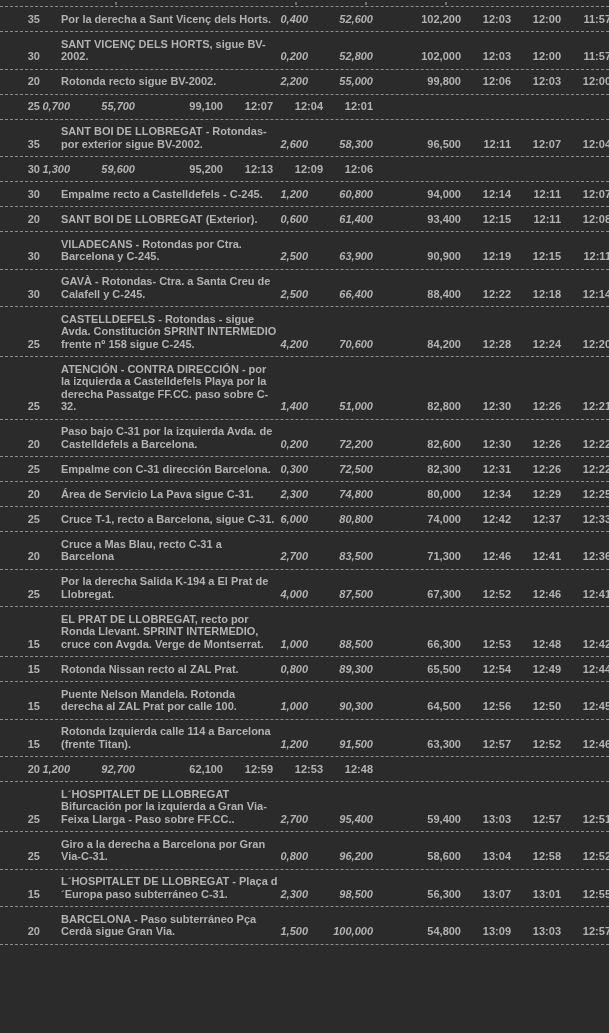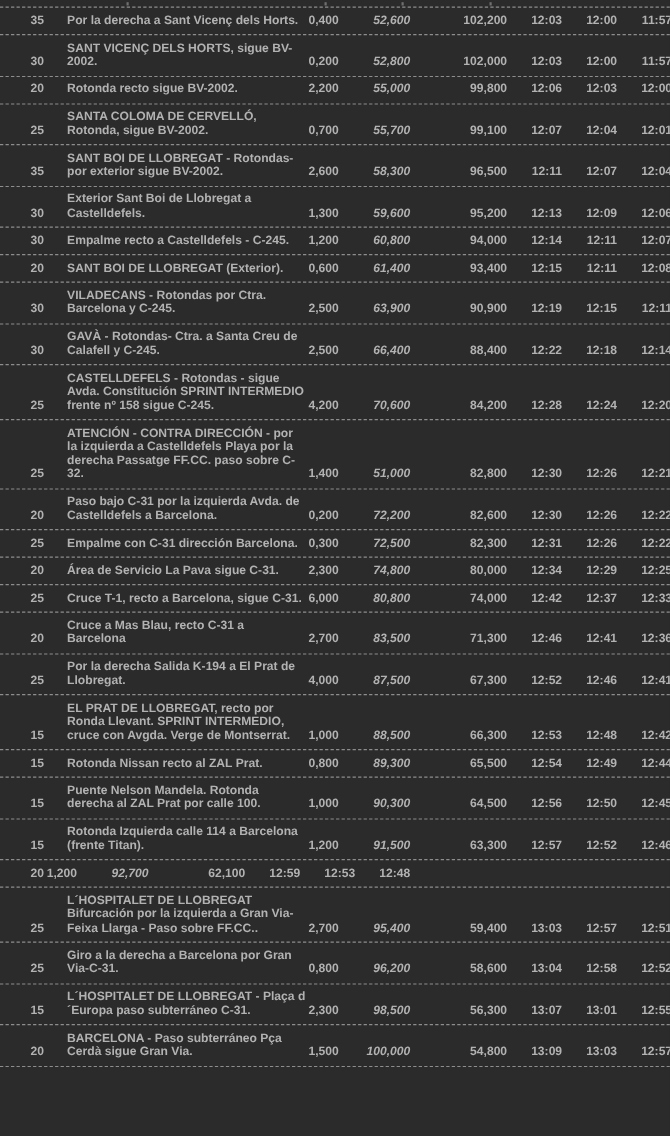--- a/index.html
+++ b/index.html
@@ -54,21 +54,21 @@
   .c-desc {
     width: 238px;
     padding-left: 21px;
     flex: none;
   }
   .c-num {
     text-align: right;
     white-space: nowrap;
     flex: none;
   }
-  .c-partial { width: 30px; }
+  .c-partial { width: 30px; font-style: italic; }
   .c-total   { width: 65px; font-style: italic; }
   .c-remain  { width: 88px; }
   .c-time    { width: 50px; }
 </style>
 </head>
 <body>
 
 <div class="roadbook">
   <div class="top-sliver">
     <span class="remnant" style="left:115px"></span>
@@ -105,21 +105,20 @@
     <span class="cell c-num c-partial">2,200</span>
     <span class="cell c-num c-total">55,000</span>
     <span class="cell c-num c-remain">99,800</span>
     <span class="cell c-num c-time">12:06</span>
     <span class="cell c-num c-time">12:03</span>
     <span class="cell c-num c-time">12:00</span>
   </div>
 
   <div class="row">
     <span class="cell c-speed">25</span>
-    <span class="cell c-desc">SANTA COLOMA DE CERVELLÓ, Rotonda, sigue BV-2002.</span>
     <span class="cell c-num c-partial">0,700</span>
     <span class="cell c-num c-total">55,700</span>
     <span class="cell c-num c-remain">99,100</span>
     <span class="cell c-num c-time">12:07</span>
     <span class="cell c-num c-time">12:04</span>
     <span class="cell c-num c-time">12:01</span>
   </div>
 
   <div class="row">
     <span class="cell c-speed">35</span>
@@ -127,21 +126,20 @@
     <span class="cell c-num c-partial">2,600</span>
     <span class="cell c-num c-total">58,300</span>
     <span class="cell c-num c-remain">96,500</span>
     <span class="cell c-num c-time">12:11</span>
     <span class="cell c-num c-time">12:07</span>
     <span class="cell c-num c-time">12:04</span>
   </div>
 
   <div class="row">
     <span class="cell c-speed">30</span>
-    <span class="cell c-desc">Exterior Sant Boi de Llobregat a Castelldefels.</span>
     <span class="cell c-num c-partial">1,300</span>
     <span class="cell c-num c-total">59,600</span>
     <span class="cell c-num c-remain">95,200</span>
     <span class="cell c-num c-time">12:13</span>
     <span class="cell c-num c-time">12:09</span>
     <span class="cell c-num c-time">12:06</span>
   </div>
 
   <div class="row">
     <span class="cell c-speed">30</span>

